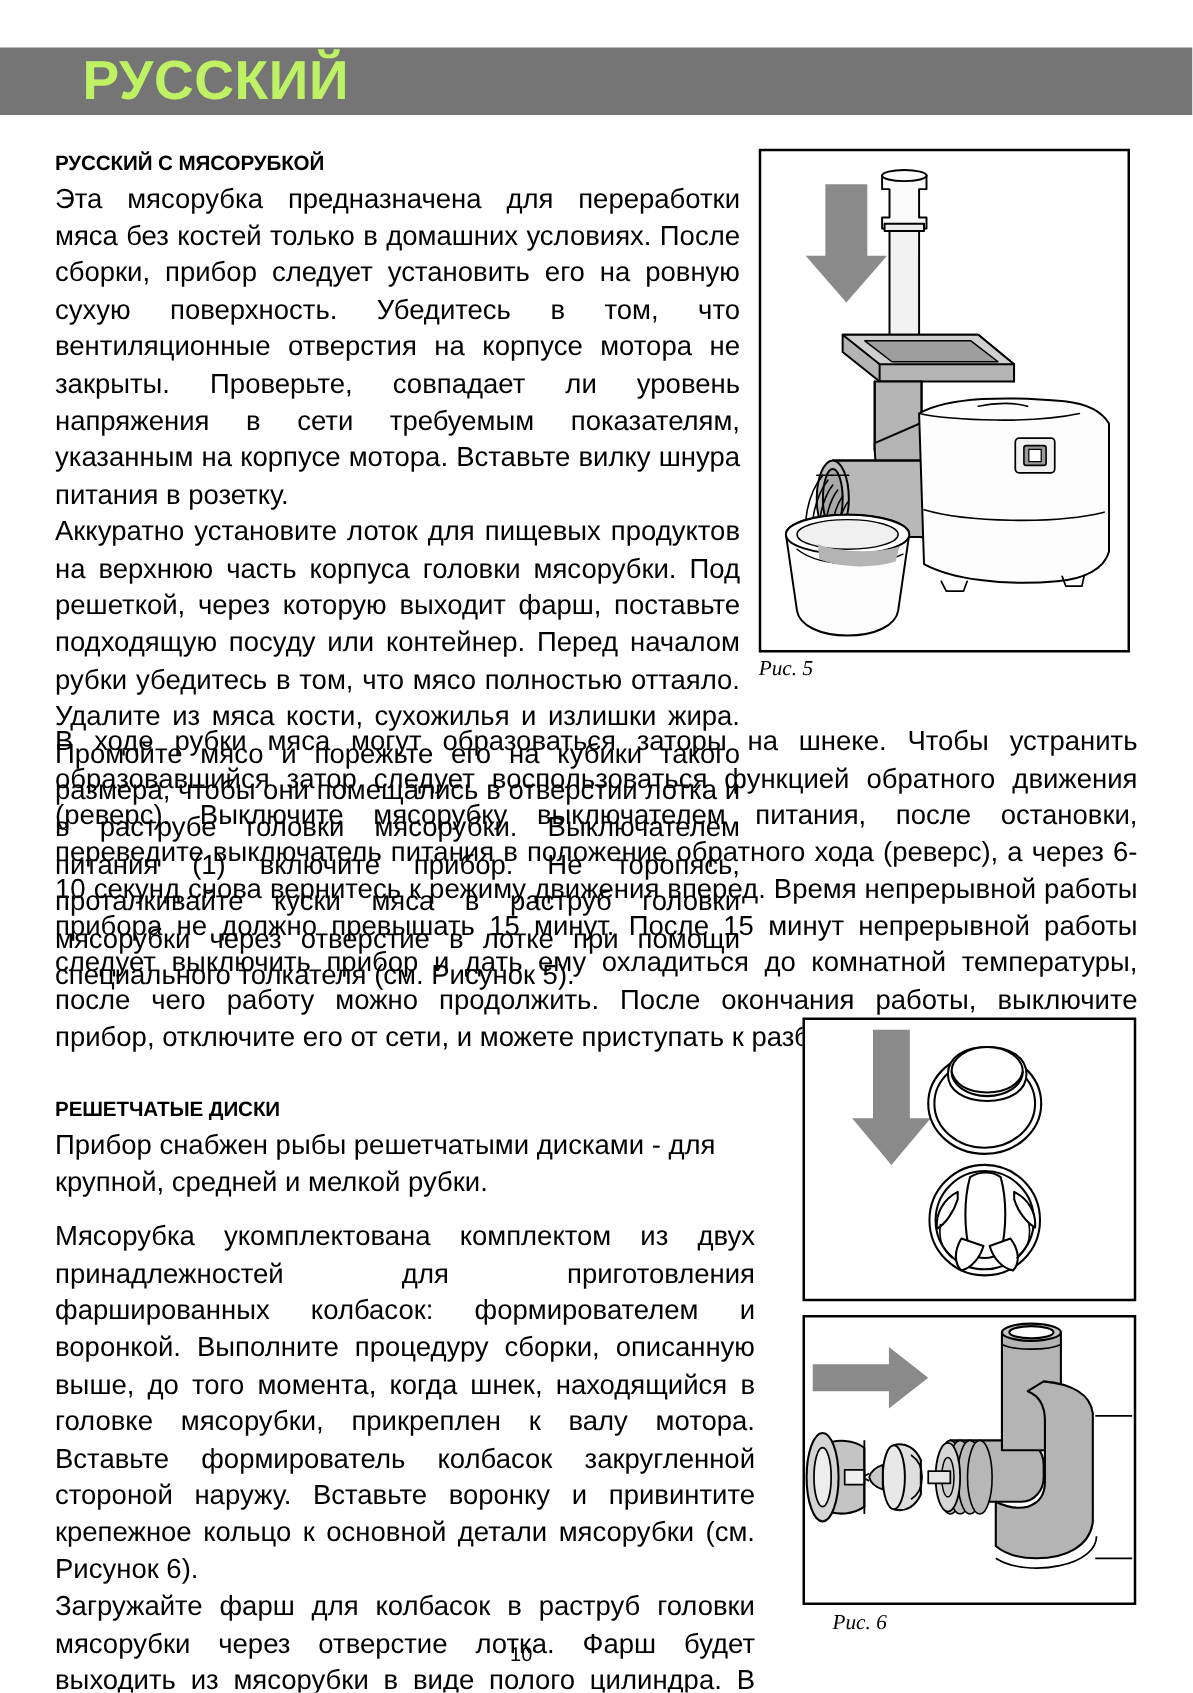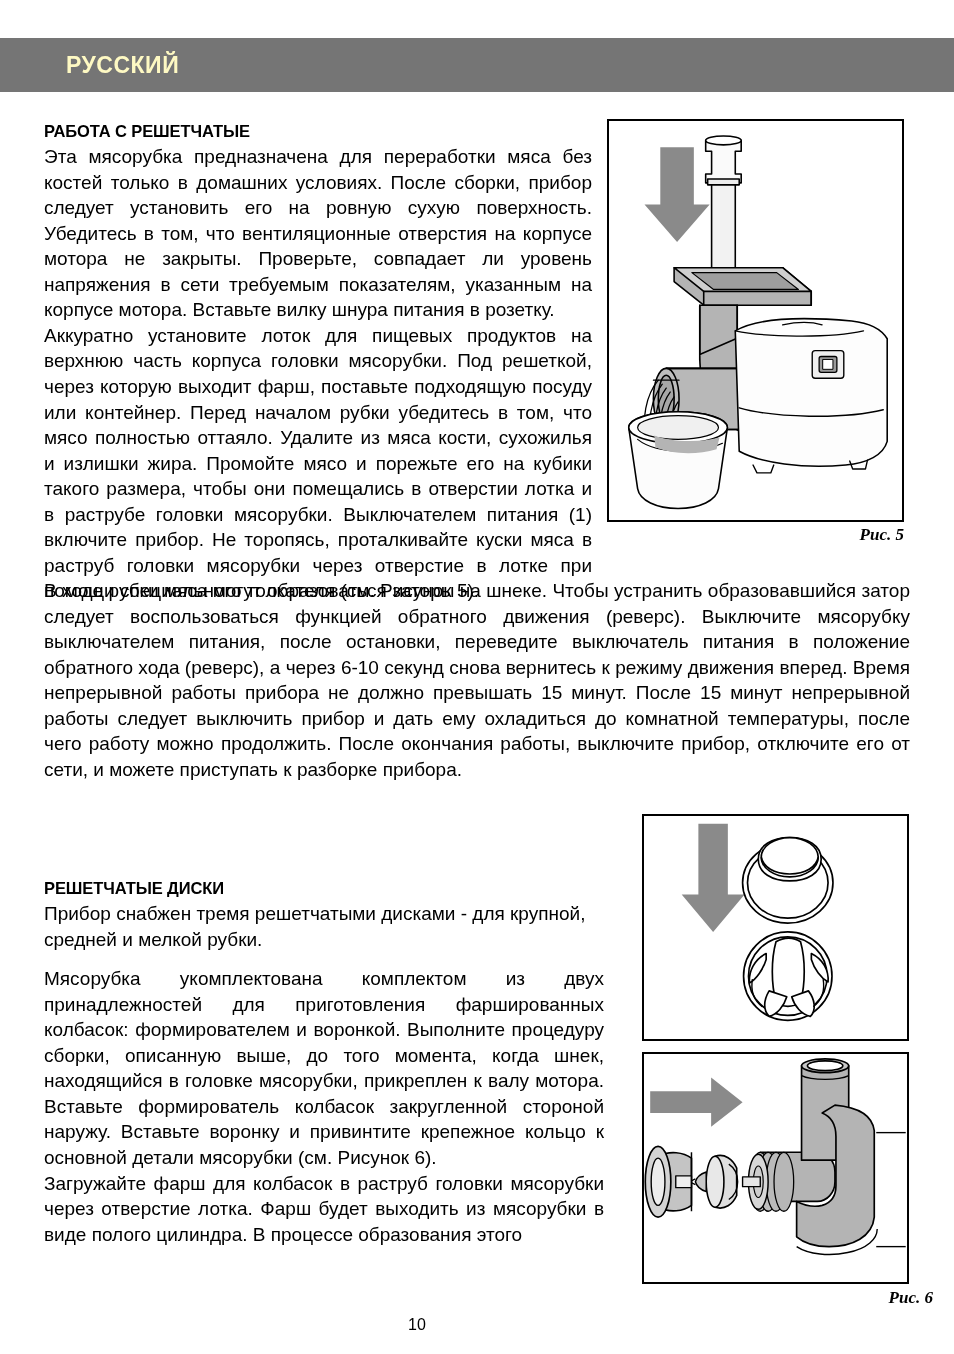--- a/index.html
+++ b/index.html
@@ -23,39 +23,39 @@
     top: 38px;
     width: 954px;
     height: 54px;
     background: #757575;
   }
   .lang-band .lang-title {
     position: absolute;
     left: 66px;
     top: 50%;
     transform: translateY(-50%);
-    color: #fef9c3;
-    font-size: 23px;
+    color: #bef264;
+    font-size: 44px;
     font-weight: bold;
     letter-spacing: 0.5px;
     font-family: "Liberation Sans", sans-serif;
     white-space: nowrap;
   }
 
   
   .h-sec {
     font-size: 16.5px;
     font-weight: bold;
     letter-spacing: -0.1px;
     margin: 0 0 2px 0;
     line-height: 1.28;
     white-space: nowrap;
   }
   .p-just {
-    font-size: 19px;
+    font-size: 22px;
     line-height: 1.345;
     text-align: justify;
     text-justify: inter-word;
     margin: 0;
     hyphens: none;
   }
   .p-just.last-left { text-align: left; }
 
   
   .col-left {
@@ -100,40 +100,40 @@
     background: #ffffff;
     box-sizing: border-box;
     overflow: hidden;
   }
   #fig5-frame { left: 607px; top: 119px; width: 297px; height: 403px; }
   #disks-frame { left: 642px; top: 814px; width: 267px; height: 227px; }
   #fig6-frame  { left: 642px; top: 1052px; width: 267px; height: 232px; }
 
   .fig-cap {
     position: absolute;
-    text-align: right;
+    text-align: left;
     font-size: 17px;
-    font-weight: bold;
+    font-weight: normal;
     font-style: italic;
     font-family: "Liberation Serif", serif;
   }
   #fig5-cap { left: 607px; top: 525px; width: 297px; }
   #fig6-cap { left: 666px; top: 1288px; width: 267px; }
 
   .fig-svg { display: block; width: 100%; height: 100%; }
 </style>
 </head>
 <body>
 
 <div class="lang-band">
   <span class="lang-title">РУССКИЙ</span>
 </div>
 
 <div class="col-left">
-  <div class="h-sec">РАБОТА С РЕШЕТЧАТЫЕ</div>
+  <div class="h-sec">РУССКИЙ С МЯСОРУБКОЙ</div>
   <p class="p-just">Эта мясорубка предназначена для переработки мяса без костей только в домашних условиях. После сборки, прибор следует установить его на ровную сухую поверхность. Убедитесь в том, что вентиляционные отверстия на корпусе мотора не закрыты. Проверьте, совпадает ли уровень напряжения в сети требуемым показателям, указанным на корпусе мотора. Вставьте вилку шнура питания в розетку.</p>
   <p class="p-just">Аккуратно установите лоток для пищевых продуктов на верхнюю часть корпуса головки мясорубки. Под решеткой, через которую выходит фарш, поставьте подходящую посуду или контейнер. Перед началом рубки убедитесь в том, что мясо полностью оттаяло. Удалите из мяса кости, сухожилья и излишки жира. Промойте мясо и порежьте его на кубики такого размера, чтобы они помещались в отверстии лотка и в раструбе головки мясорубки. Выключателем питания (1) включите прибор. Не торопясь, проталкивайте куски мяса в раструб головки мясорубки через отверстие в лотке при помощи специального толкателя (см. Рисунок 5).</p>
 </div>
 
 <div class="fig-frame" id="fig5-frame">
   <svg class="fig-svg" viewBox="0 0 297 403" preserveAspectRatio="xMidYMid meet">
     <g fill="none" stroke="#000" stroke-width="1.6" stroke-linejoin="round" stroke-linecap="round">
 
       <path d="M52 26 h34 v58 h16 l-33 38 l-33 -38 h16 z" fill="#8a8a8a" stroke="none"></path>
 
@@ -199,21 +199,21 @@
   </svg>
 </div>
 <div class="fig-cap" id="fig5-cap">Рис. 5</div>
 
 <div class="fullwidth">
   <p class="p-just">В ходе рубки мяса могут образоваться заторы на шнеке. Чтобы устранить образовавшийся затор следует воспользоваться функцией обратного движения (реверс). Выключите мясорубку выключателем питания, после остановки, переведите выключатель питания в положение обратного хода (реверс), а через 6-10 секунд снова вернитесь к режиму движения вперед. Время непрерывной работы прибора не должно превышать 15 минут. После 15 минут непрерывной работы следует выключить прибор и дать ему охладиться до комнатной температуры, после чего работу можно продолжить. После окончания работы, выключите прибор, отключите его от сети, и можете приступать к разборке прибора.</p>
 </div>
 
 <div class="col-left2">
   <div class="h-sec">РЕШЕТЧАТЫЕ ДИСКИ</div>
-  <p class="p-just last-left">Прибор снабжен тремя решетчатыми дисками - для крупной, средней и мелкой рубки.</p>
+  <p class="p-just last-left">Прибор снабжен рыбы решетчатыми дисками - для крупной, средней и мелкой рубки.</p>
 
   <div class="gap-sec"></div>
 
   <p class="p-just">Мясорубка укомплектована комплектом из двух принадлежностей для приготовления фаршированных колбасок: формирователем и воронкой. Выполните процедуру сборки, описанную выше, до того момента, когда шнек, находящийся в головке мясорубки, прикреплен к валу мотора. Вставьте формирователь колбасок закругленной стороной наружу. Вставьте воронку и привинтите крепежное кольцо к основной детали мясорубки (см. Рисунок 6).</p>
   <p class="p-just">Загружайте фарш для колбасок в раструб головки мясорубки через отверстие лотка.  Фарш будет выходить из мясорубки в виде полого цилиндра. В процессе образования этого</p>
 </div>
 
 <div class="fig-frame" id="disks-frame">
   <svg class="fig-svg" viewBox="0 0 267 227" preserveAspectRatio="xMidYMid meet">
     <g fill="none" stroke="#000" stroke-width="1.7" stroke-linejoin="round">

